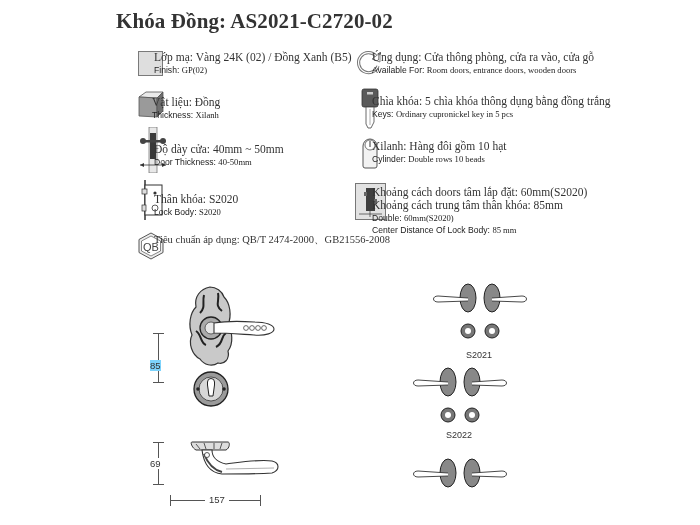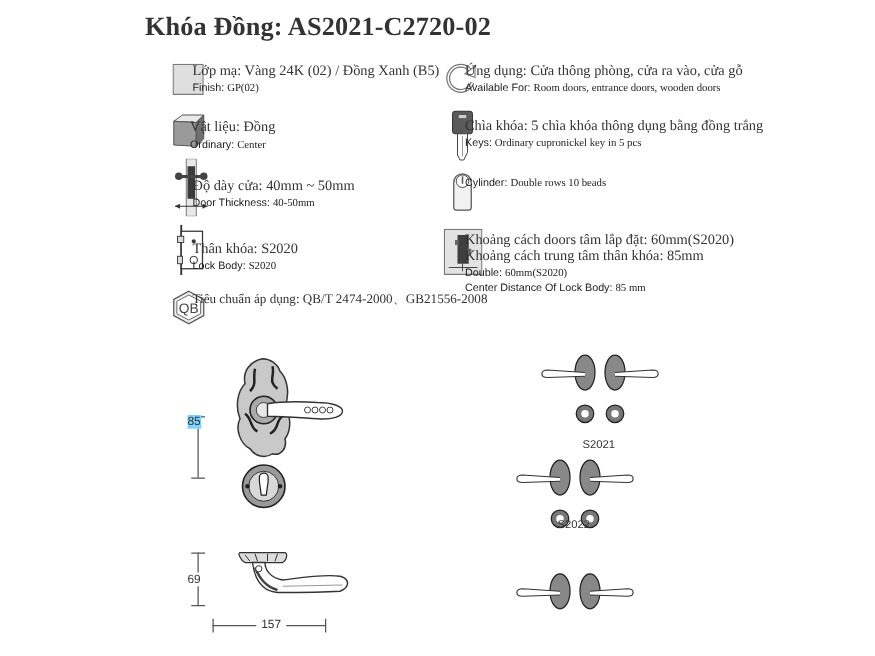--- a/index.html
+++ b/index.html
@@ -30,21 +30,21 @@
 
 <div class="icon" style="left:117px;top:91px;">
   <svg width="26" height="27">
     <polygon points="1,6 8,1 25,1 19,7" fill="#eaeaea" stroke="#555" stroke-width="0.8"></polygon>
     <polygon points="1,6 19,7 19,26 1,25" fill="#9a9a9a" stroke="#555" stroke-width="0.8"></polygon>
     <polygon points="19,7 25,1 25,20 19,26" fill="#6f6f6f" stroke="#555" stroke-width="0.8"></polygon>
   </svg>
 </div>
 <div class="spec" style="left:152px;top:96px;">
   <div class="vn">Vật liệu: Đồng</div>
-  <div class="en"><span>Ordinary:</span> <span class="val">Center</span></div>
+  <div class="en"><span>Thickness:</span> <span class="val">Xilanh</span></div>
 </div>
 
 <div class="icon" style="left:117px;top:127px;">
   <svg width="30" height="46">
     <rect x="11" y="0" width="8" height="46" fill="#e8e8e8" stroke="#666" stroke-width="0.7"></rect>
     <rect x="12" y="6" width="6" height="26" fill="#3a3a3a"></rect>
     <circle cx="5" cy="14" r="3" fill="#444"></circle>
       <circle cx="25" cy="14" r="3" fill="#444"></circle>
     <rect x="4" y="13" width="22" height="2.5" fill="#444"></rect>
     <line x1="2" y1="38" x2="28" y2="38" stroke="#333" stroke-width="0.8"></line>
@@ -109,20 +109,21 @@
 </div>
 
 <div class="icon" style="left:339px;top:136px;">
   <svg width="20" height="34">
     <path d="M3,10 A7,7 0 1 1 17,10 L17,30 A2,2 0 0 1 15,32 L5,32 A2,2 0 0 1 3,30 Z" fill="#f2f2f2" stroke="#555" stroke-width="1"></path>
     <circle cx="10" cy="9" r="5" fill="#fff" stroke="#555" stroke-width="0.8"></circle>
     <line x1="10" y1="5" x2="10" y2="11" stroke="#555" stroke-width="1.2"></line>
   </svg>
 </div>
 <div class="spec" style="left:372px;top:140px;">
+  <div class="vn">Xilanh: Hàng đôi gồm 10 hạt</div>
   <div class="en"><span>Cylinder:</span> <span class="val">Double rows 10 beads</span></div>
 </div>
 
 <div class="icon" style="left:334px;top:183px;">
   <svg width="31" height="37">
     <rect x="0.5" y="0.5" width="30" height="36" fill="#e2e2e2" stroke="#777" stroke-width="1"></rect>
     <rect x="11" y="5" width="9" height="23" fill="#3f3f3f"></rect>
     <rect x="9" y="9" width="3" height="4" fill="#666"></rect>
     <rect x="19" y="16" width="3" height="5" fill="#666"></rect>
     <line x1="4" y1="31" x2="27" y2="31" stroke="#333" stroke-width="0.7"></line>
@@ -154,21 +155,21 @@
     <circle cx="35" cy="104" r="12" fill="#d8d8d8" stroke="#333" stroke-width="0.8"></circle>
     <path d="M31.5,97 A3.5,3.5 0 1 1 38.5,97 L38.5,100 L37,111 L33,111 L31.5,100 Z" fill="#fff" stroke="#222" stroke-width="1"></path>
     <circle cx="22" cy="104" r="1.8" fill="#222"></circle>
       <circle cx="48" cy="104" r="1.8" fill="#222"></circle>
   </svg>
 </div>
 
 <div style="position:absolute;left:158px;top:333px;width:1px;height:49px;background:#555;"></div>
 <div style="position:absolute;left:153px;top:333px;width:11px;height:1px;background:#555;"></div>
 <div style="position:absolute;left:153px;top:382px;width:11px;height:1px;background:#555;"></div>
-<div class="dim-label" style="left:150px;top:332px;background:#7dd3fc;">85</div>
+<div class="dim-label" style="left:150px;top:360px;background:#7dd3fc;">85</div>
 
 <div class="icon" style="left:165px;top:440px;">
   <svg width="100" height="40" viewBox="0 0 100 40">
     <path d="M6,2 L42,2 C44,2 44,8 40,10 L10,10 C6,8 4,2 6,2 Z" fill="#ddd" stroke="#333" stroke-width="1"></path>
     <path d="M10,4 L14,9 M18,3 L20,9 M28,3 L28,9 M36,3 L34,9" stroke="#333" stroke-width="0.8"></path>
     <path d="M16,10 L26,10 C26,16 30,22 40,24 C56,22 74,19 86,21 C94,23 94,30 86,33 C70,34 52,34 36,34 C26,33 18,26 16,10 Z" fill="#fff" stroke="#333" stroke-width="1.1"></path>
     <path d="M18,14 C22,24 28,30 36,32" stroke="#444" stroke-width="2" fill="none"></path>
     <circle cx="21" cy="15" r="2.5" fill="#fff" stroke="#333" stroke-width="0.8"></circle>
     <line x1="40" y1="29" x2="88" y2="28" stroke="#777" stroke-width="0.6"></line>
   </svg>
@@ -209,21 +210,21 @@
       <circle cx="38" cy="48" r="7" fill="#777" stroke="#222" stroke-width="1"></circle>
         <circle cx="38" cy="48" r="3" fill="#fff"></circle>
     </g>
     <g>
       <ellipse cx="62" cy="15" rx="8" ry="14" fill="#888" stroke="#222" stroke-width="1"></ellipse>
       <path d="M62,15 L92,13 C98,13 98,19 92,19 L62,18" fill="#fff" stroke="#333" stroke-width="0.9"></path>
       <circle cx="62" cy="48" r="7" fill="#777" stroke="#222" stroke-width="1"></circle>
         <circle cx="62" cy="48" r="3" fill="#fff"></circle>
     </g>
   </svg>
-  <div class="variant-label" style="left:36px;top:47px;text-align:right;">S2022</div>
+  <div class="variant-label" style="left:36px;top:63px;text-align:right;">S2022</div>
 </div>
 <div style="position:absolute;left:410px;top:457px;width:100px;height:68px;">
   <svg width="100" height="35" viewBox="0 0 100 35">
     <g>
       <ellipse cx="38" cy="16" rx="8" ry="14" fill="#888" stroke="#222" stroke-width="1"></ellipse>
       <path d="M38,16 L8,14 C2,14 2,20 8,20 L38,19" fill="#fff" stroke="#333" stroke-width="0.9"></path>
     </g>
     <g>
       <ellipse cx="62" cy="16" rx="8" ry="14" fill="#888" stroke="#222" stroke-width="1"></ellipse>
       <path d="M62,16 L92,14 C98,14 98,20 92,20 L62,19" fill="#fff" stroke="#333" stroke-width="0.9"></path>

